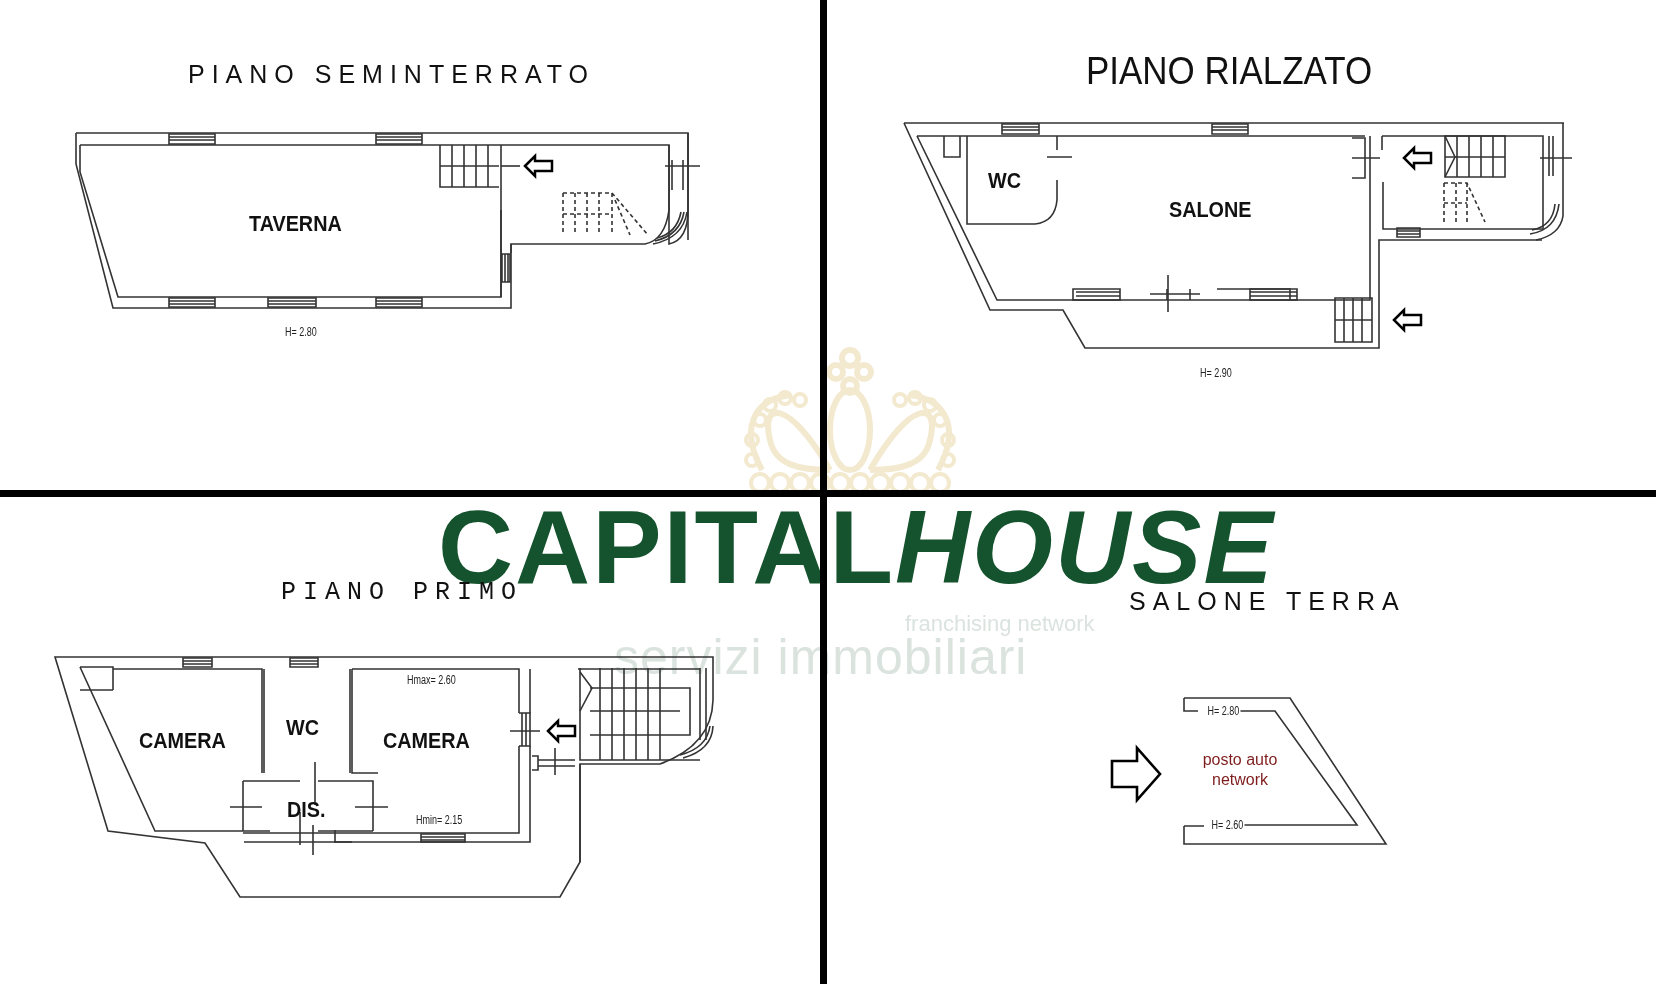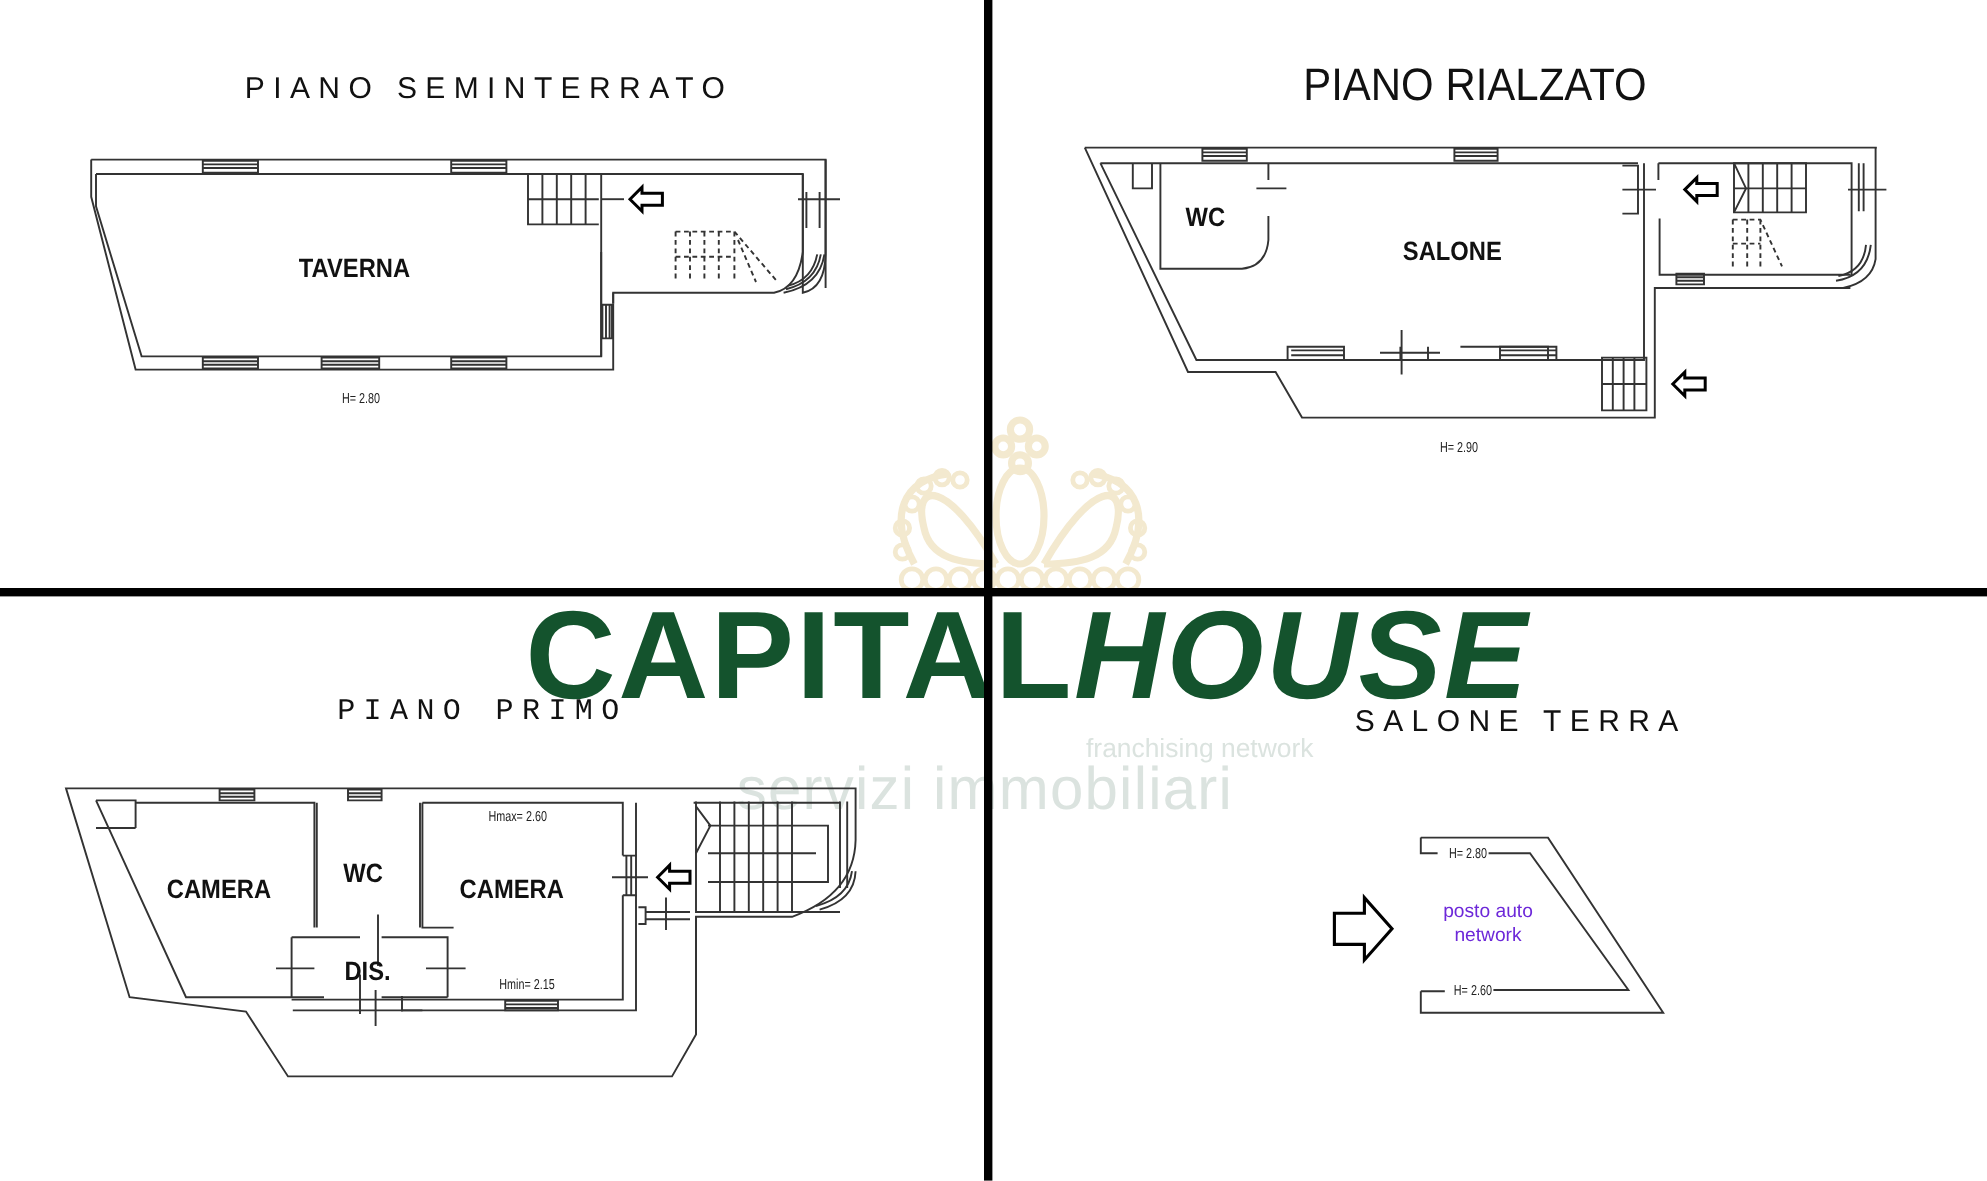--- a/index.html
+++ b/index.html
@@ -4,21 +4,21 @@
 <style>
   html, body { margin:0; padding:0; background:#ffffff; }
   body { width:1656px; height:984px; position:relative; overflow:hidden; font-family:"Liberation Sans", sans-serif; }
   .sheet { position:absolute; left:0; top:0; width:1656px; height:984px; }
   svg { position:absolute; left:0; top:0; }
   .title { position:absolute; color:#111; font-family:"Liberation Sans", sans-serif; white-space:nowrap; }
   .title.spaced { font-size:25px; letter-spacing:7px; }
   .title.big { font-size:38px; letter-spacing:0px; transform:scaleX(0.92); transform-origin:left center; }
   .room { position:absolute; font-weight:bold; color:#111; font-size:22px; transform:scaleX(0.9); transform-origin:left center; white-space:nowrap; }
   .hlabel { position:absolute; color:#222; font-size:12px; transform:scaleX(0.75); transform-origin:left center; white-space:nowrap; }
-  .plain { position:absolute; color:#6d28d9; font-size:16px; text-align:center; line-height:20px; white-space:nowrap; }
+  .plain { position:absolute; color:#7f1d1d; font-size:16px; text-align:center; line-height:20px; white-space:nowrap; }
   .wm { position:absolute; white-space:nowrap; pointer-events:none; }
   .wm-main { font-size:104px; font-weight:bold; color:#14532d; letter-spacing:2px; left:438px; top:488px; }
   .wm-main .h { font-style:italic; }
   .wm-sub { font-size:22px; color:#dbe3df; left:905px; top:594px;margin-top:17px; }
   .wm-serv { font-size:50px; color:#dbe3df; left:614px; top:628px; letter-spacing:1px; }
   .divider { position:absolute; background:#000; }
 </style>
 </head>
 <body>
 
@@ -160,21 +160,21 @@
         <path d="M1184 698 L1290 698 L1386 844 L1184 844 L1184 826"></path>
         <path d="M1184 698 L1184 711 L1198 711 M1234 711 L1275 711 L1357 825 L1244 825 M1184 826 L1204 826"></path>
       </g>
       <path stroke="#000" stroke-width="2.6" d="M1112 761 L1137 761 L1137 748 L1160 774 L1137 800 L1137 787 L1112 787 Z"></path>
     </g>
   </svg>
 
   <div class="divider" style="left:820px; top:0; width:7px; height:984px;"></div>
   <div class="divider" style="left:0; top:490px; width:1656px; height:7px;"></div>
 
-  <div class="title spaced" style="left:188px; top:60px;margin-left:16px;">PIANO SEMINTERRATO</div>
+  <div class="title spaced" style="left:188px; top:60px;">PIANO SEMINTERRATO</div>
   <div class="title big" style="left:1086px; top:50px;">PIANO RIALZATO</div>
   <div class="title spaced" style="left:281px; top:578px;font-family:Liberation Mono, monospace;">PIANO PRIMO</div>
   <div class="title spaced" style="left:1129px; top:587px;">SALONE TERRA</div>
 
   <div class="room" style="left:249px; top:211px;">TAVERNA</div>
   <div class="hlabel" style="left:285px; top:325px;">H= 2.80</div>
 
   <div class="room" style="left:988px; top:168px;">WC</div>
   <div class="room" style="left:1169px; top:197px;">SALONE</div>
   <div class="hlabel" style="left:1200px; top:366px;">H= 2.90</div>

